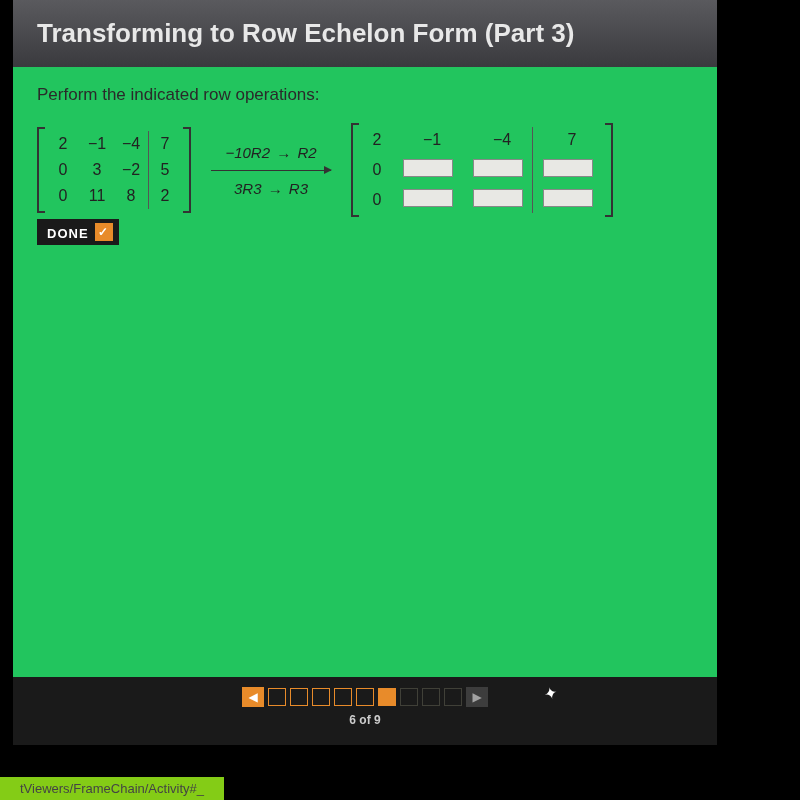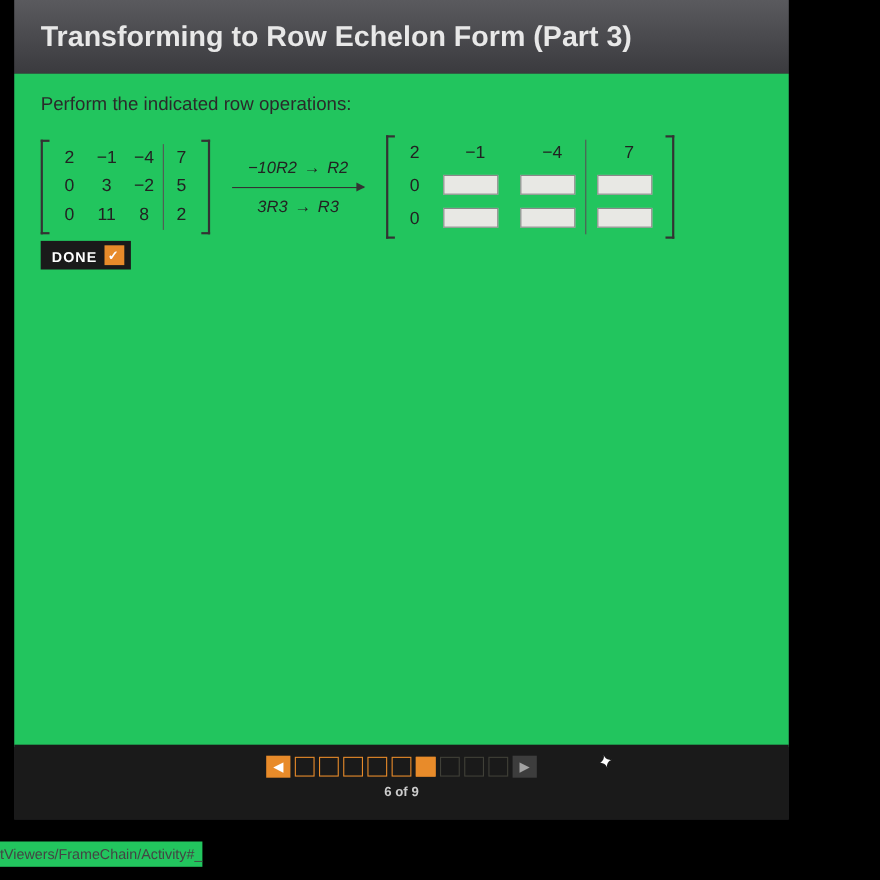--- a/index.html
+++ b/index.html
@@ -190,26 +190,26 @@
     .cursor-icon {
       position: absolute;
       right: 160px;
       bottom: 42px;
       color: #fff;
       font-size: 16px;
       transform: rotate(-15deg);
     }
     .status-bar {
       position: absolute;
-      bottom: 12px;
+      bottom: 0;
       left: 0;
-      background: #22c55e;
+      background: #84cc16;
       color: #444;
       font-size: 13px;
-      padding: 4px 0;
+      padding: 4px 20px;
     }
   </style>
 </head>
 <body>
 
 <div class="window">
   <div class="title-bar">
     <span>Transforming to Row Echelon Form (Part 3)</span>
   </div>
 

